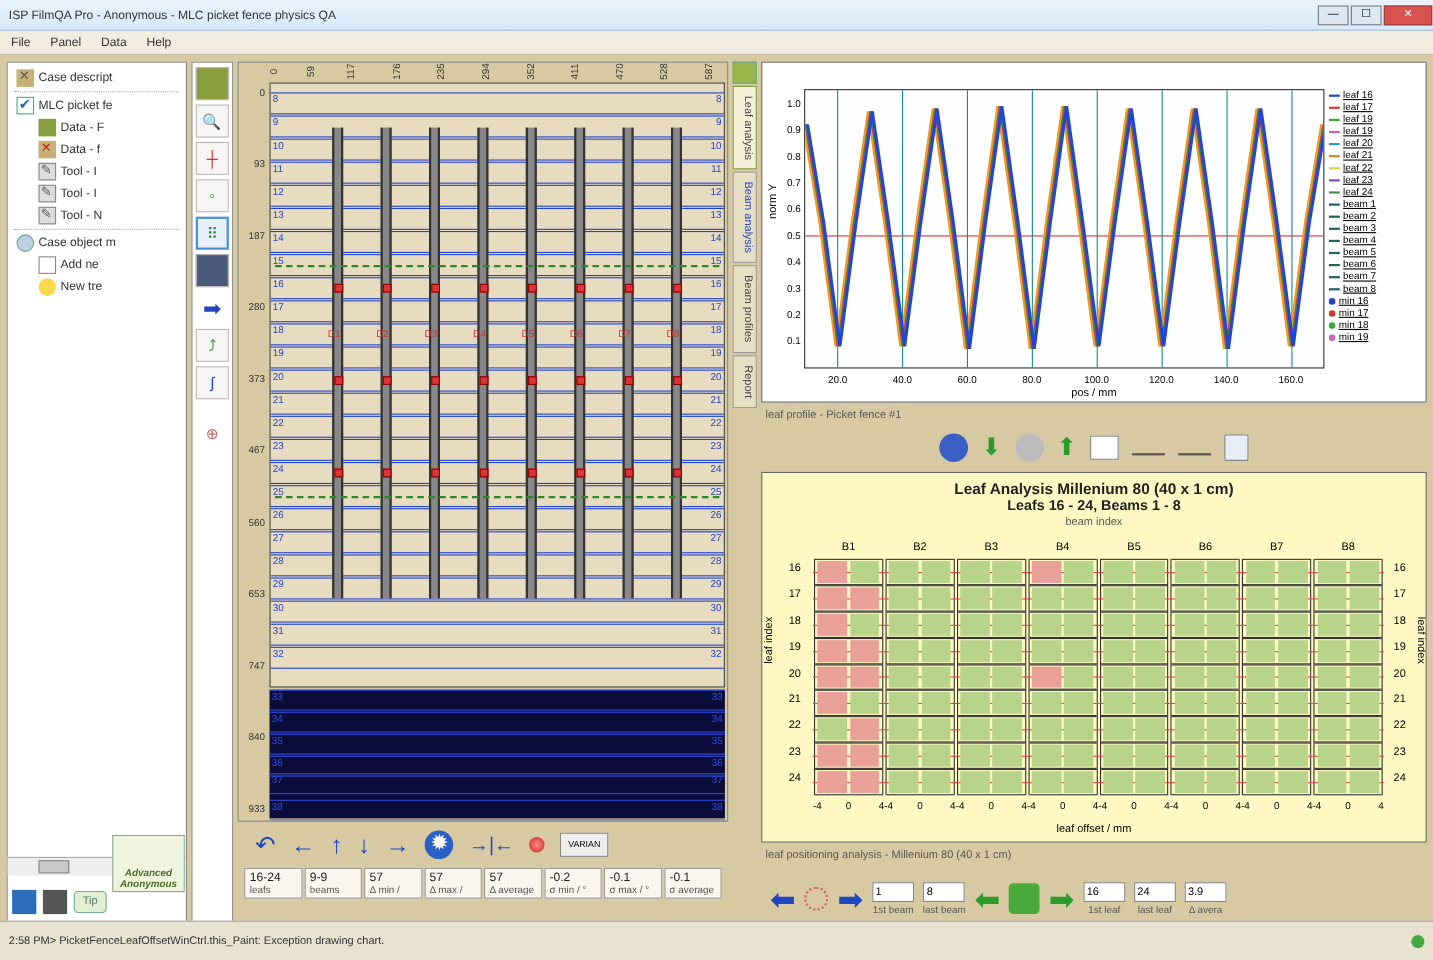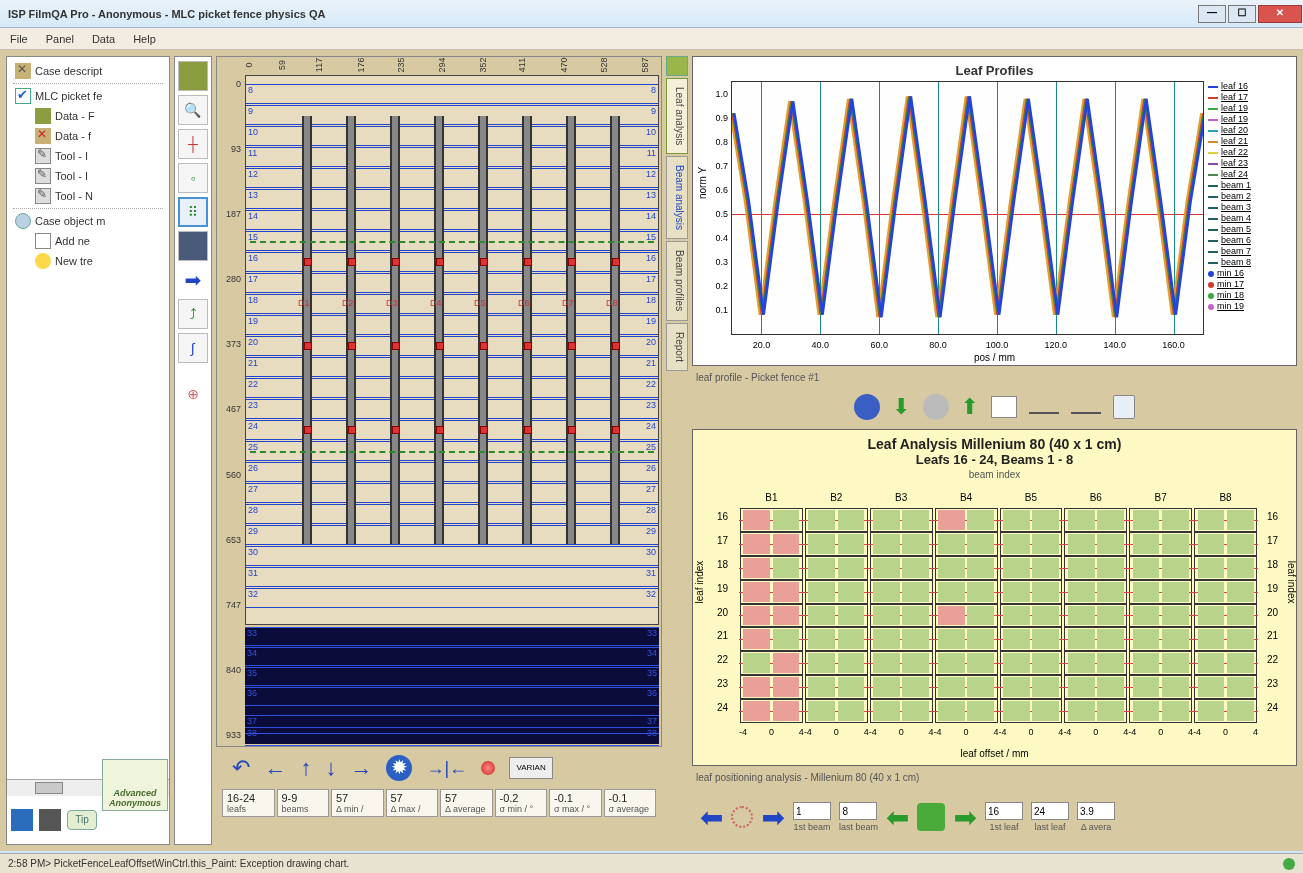--- a/index.html
+++ b/index.html
@@ -1,19 +1,19 @@
 <!DOCTYPE html>
 <html><head>
 <meta charset="utf-8">
 <style>
 * { box-sizing: border-box; margin: 0; padding: 0; font-family: "Segoe UI", Tahoma, sans-serif; }
 body { width: 1303px; height: 873px; background: #cce4f7; overflow: hidden; font-size: 11px; position: relative; }
 
 
-.titlebar { height: 28px; background: linear-gradient(#eaf3fb,#d6e9f8); border-bottom: 1px solid #9db8d0; display: flex; align-items: center; padding-left: 8px; font-weight: bold; }
+.titlebar { height: 28px; background: linear-gradient(#eaf3fb,#d6e9f8); border-bottom: 1px solid #9db8d0; display: flex; align-items: center; padding-left: 8px; }
 .titlebar .title { flex: 1; color: #333; }
 .winbtns { display: flex; }
 .winbtn { width: 28px; height: 18px; margin: 2px 1px; border: 1px solid #7a7a7a; background: #e8e8e8; text-align: center; line-height: 14px; font-size: 10px; }
 .winbtn.close { background: #d9534f; color: #fff; width: 44px; border-color:#a03a36;}
 .winbtn.min, .winbtn.max { background:#dbe8f4; }
 
 
 .menubar { height: 22px; background: #f3ece0; display: flex; align-items: center; padding-left: 10px; gap: 18px; border-bottom:1px solid #c9c0a8;}
 .menubar span { color: #333; cursor: default; }
 
@@ -137,21 +137,21 @@
 .bottom-nav{height:56px; display:flex; gap:8px; align-items:center; padding:4px 8px;}
 .bn-arrow{font-size:28px; color:#2146c4;}
 .bn-arrow.green{color:#2a9a2a;}
 .bn-gear{width:28px;height:28px; background:#4aaa3a; border-radius:4px;}
 .bn-target{width:22px;height:22px; border:2px dotted #c66; border-radius:50%;}
 .spin{display:flex; flex-direction:column; align-items:center;}
 .spin input{width:38px; height:18px; font-size:10px; border:1px solid #888; text-align:left; padding-left:2px;}
 .spin .lbl{font-size:9px; color:#555; margin-top:2px;}
 
 
-.statusbar{position:absolute; bottom:0; left:0; right:0; height:20px; background:#e8e2d0; border-top:1px solid #aaa; display:flex; align-items:center; padding:0 8px; font-size:10px; color:#333;}
+.statusbar{position:absolute; bottom:0; left:0; right:0; height:36px; background:#e8e2d0; border-top:1px solid #aaa; display:flex; align-items:center; padding:0 8px; font-size:10px; color:#333;}
 .statusbar .dot{width:12px;height:12px; background:#4a4; border-radius:50%; margin-left:auto;}
 </style>
 </head>
 <body>
 
 <div class="titlebar">
   <span class="title">ISP FilmQA Pro - Anonymous - MLC picket fence physics QA</span>
   <div class="winbtns">
     <div class="winbtn min">—</div>
     <div class="winbtn max">☐</div>
@@ -422,21 +422,21 @@
               <span class="leafnum leafnumR" style="color: rgb(48, 80, 224);">34</span>
             </div>
             <div class="leafrow" style="top: 40px; height: 19px; border-color: rgb(48, 80, 224);">
               <span class="leafnum leafnumL" style="color: rgb(48, 80, 224);">35</span>
               <span class="leafnum leafnumR" style="color: rgb(48, 80, 224);">35</span>
             </div>
             <div class="leafrow" style="top: 60px; height: 19px; border-color: rgb(48, 80, 224);">
               <span class="leafnum leafnumL" style="color: rgb(48, 80, 224);">36</span>
               <span class="leafnum leafnumR" style="color: rgb(48, 80, 224);">36</span>
             </div>
-            <div class="leafrow" style="top: 88px; height: 19px; border-color: rgb(48, 80, 224);">
+            <div class="leafrow" style="top: 76px; height: 19px; border-color: rgb(48, 80, 224);">
               <span class="leafnum leafnumL" style="color: rgb(48, 80, 224);">37</span>
               <span class="leafnum leafnumR" style="color: rgb(48, 80, 224);">37</span>
             </div>
             <div class="leafrow" style="top: 100px; height: 19px; border-color: rgb(48, 80, 224);">
               <span class="leafnum leafnumL" style="color: rgb(48, 80, 224);">38</span>
               <span class="leafnum leafnumR" style="color: rgb(48, 80, 224);">38</span>
             </div>
           </div>
       </div>
       <div class="center-bottom">
@@ -491,21 +491,20 @@
     <div class="vtabs">
       <div class="vtab-icon"></div>
       <div class="vtab active">Leaf analysis</div>
       <div class="vtab" style="color:#2146c4;">Beam analysis</div>
       <div class="vtab">Beam profiles</div>
       <div class="vtab">Report</div>
     </div>
 
     <div class="rightpanel">
       <div class="chartbox">
-        <div class="chart-title">Leaf Profiles</div>
         <div class="chart-ylab">norm Y</div>
         <div class="chart-xlab">pos / mm</div>
         <div class="chart-plot" id="chartplot">
             <div class="ytick" style="top: 88.4762%;">0.1</div>
             <div class="ytick" style="top: 78.9524%;">0.2</div>
             <div class="ytick" style="top: 69.4286%;">0.3</div>
             <div class="ytick" style="top: 59.9048%;">0.4</div>
             <div class="ytick" style="top: 50.381%;">0.5</div>
             <div class="ytick" style="top: 40.8571%;">0.6</div>
             <div class="ytick" style="top: 31.3333%;">0.7</div>

